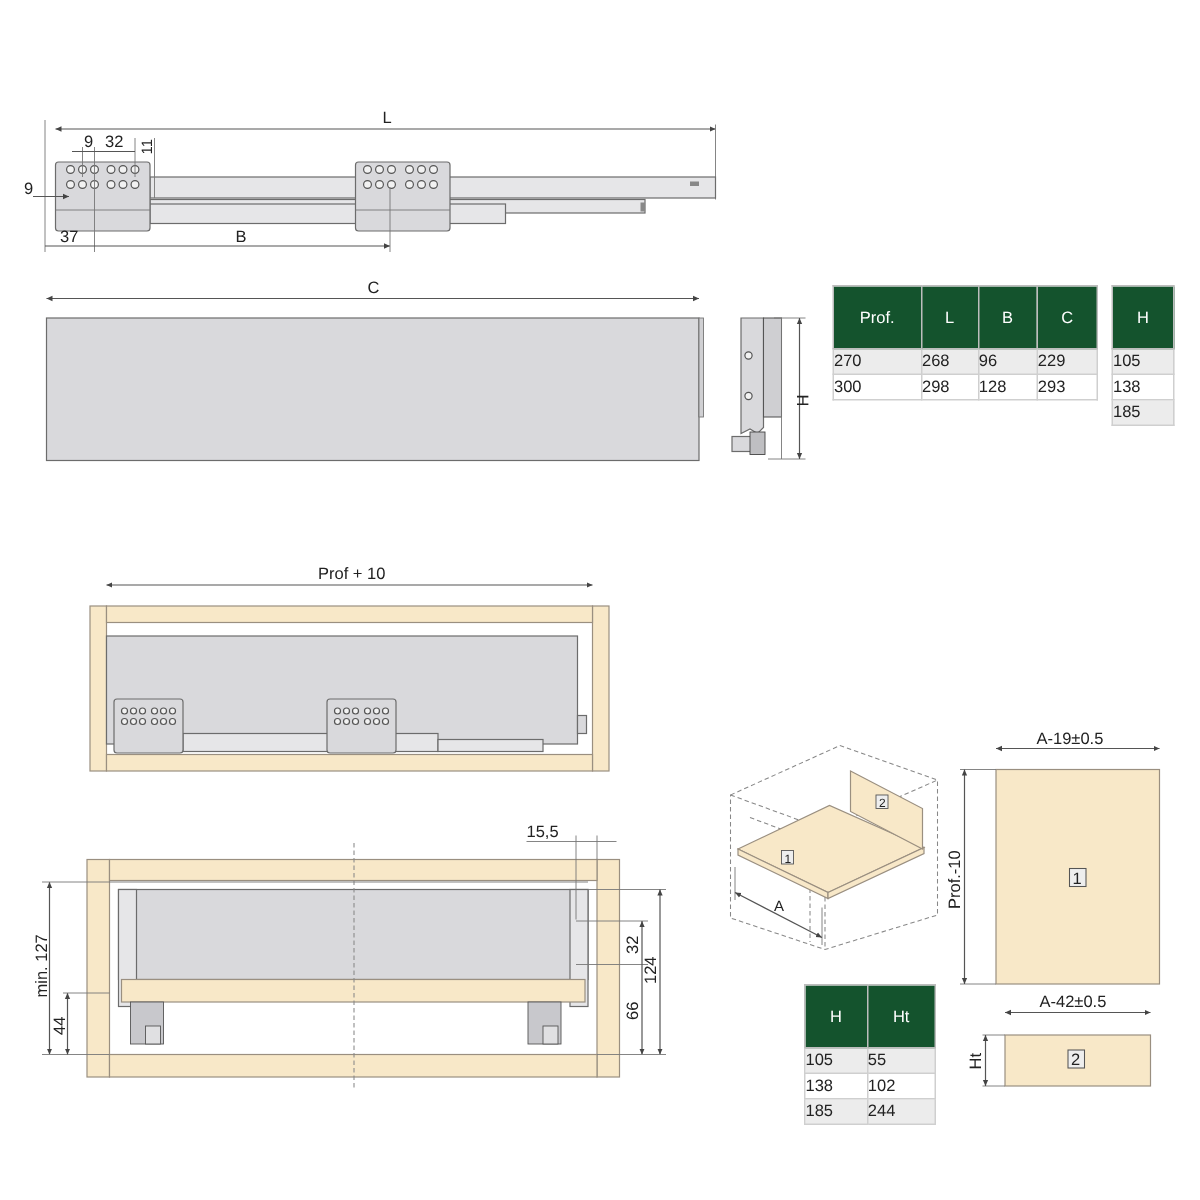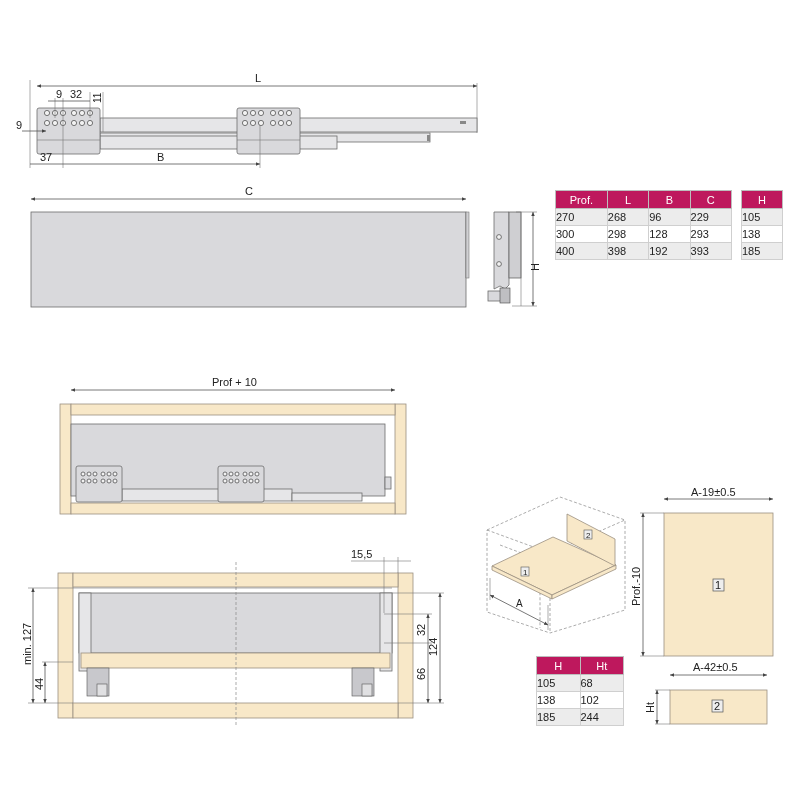--- a/index.html
+++ b/index.html
@@ -9,21 +9,21 @@
   .lbl-sm { font-family:"Liberation Sans", sans-serif; font-size:10px; fill:#222; }
   .dim { stroke:#555; stroke-width:0.8; fill:none; }
   .thin { stroke:#777; stroke-width:0.6; fill:none; }
   .dash { stroke:#888; stroke-width:0.7; fill:none; stroke-dasharray:3 2; }
   .wood { fill:#f8e8c8; stroke:#9a8f80; stroke-width:0.8; }
   .metal { fill:#d9d9dc; stroke:#6c6c6c; stroke-width:0.8; }
   .metal2 { fill:#e6e6e8; stroke:#6c6c6c; stroke-width:0.8; }
   .hole { fill:#f2f2f2; stroke:#555; stroke-width:0.8; }
 
   table.spec { position:absolute; border-collapse:collapse; font-family:"Liberation Sans", sans-serif; font-size:11px; color:#222; }
-  table.spec th { background:#be185d; color:#fff; font-weight:normal; height:17px; padding:0; border:1px solid #bdbdbd; }
+  table.spec th { background:#14532d; color:#fff; font-weight:normal; height:17px; padding:12px; border:1px solid #bdbdbd; }
   table.spec td { text-align:left; height:16px; padding:0; border:1px solid #cfcfcf; }
   table.spec tr:nth-child(odd) td { background:#ffffff; }
   table.spec tr:nth-child(even) td { background:#ececec; }
 </style>
 </head>
 <body>
 
 <svg width="800" height="800" viewBox="0 0 800 800">
   <defs>
     <marker id="arr" markerWidth="6" markerHeight="6" refX="5" refY="3" orient="auto">
@@ -257,26 +257,20 @@
         <td>268</td>
         <td>96</td>
         <td>229</td>
   </tr>
   <tr>
     <td>300</td>
         <td>298</td>
         <td>128</td>
         <td>293</td>
   </tr>
-  <tr>
-    <td>400</td>
-        <td>398</td>
-        <td>192</td>
-        <td>393</td>
-  </tr>
 </tbody>
   </table>
 
 <table class="spec" style="left:741px; top:190px; width:42px;">
   <tbody>
       <tr>
         <th>H</th>
       </tr>
   <tr>
         <td>105</td>
@@ -291,21 +285,21 @@
   </table>
 
 <table class="spec" style="left:536px; top:656px; width:88px;">
   <tbody>
       <tr>
     <th>H</th>
     <th>Ht</th>
   </tr>
   <tr>
         <td>105</td>
-        <td>68</td>
+        <td>55</td>
       </tr>
   <tr>
         <td>138</td>
         <td>102</td>
       </tr>
   <tr>
         <td>185</td>
         <td>244</td>
       </tr>
 </tbody>

